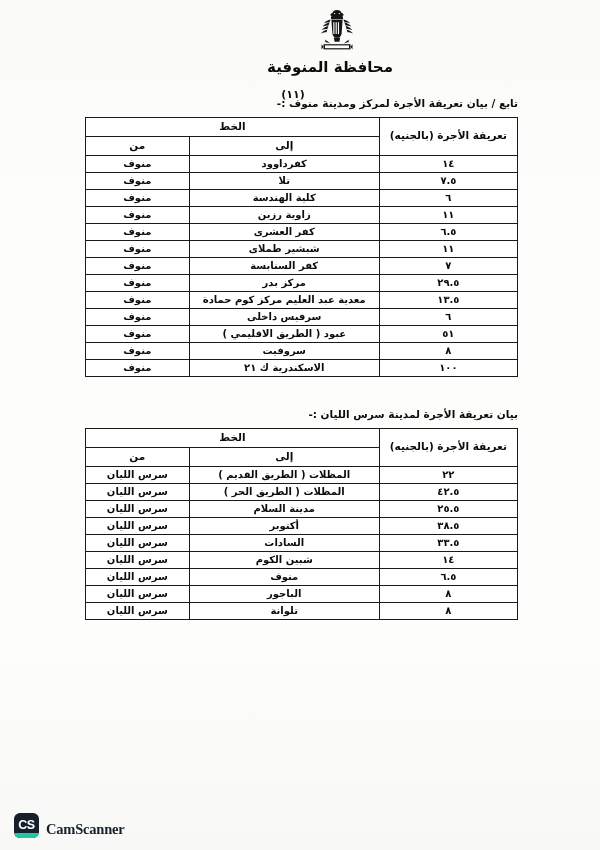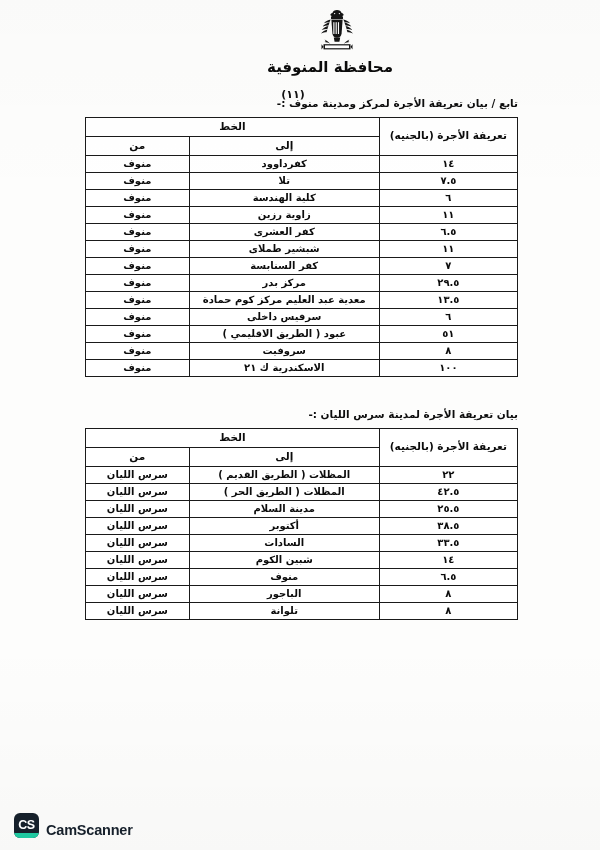--- a/index.html
+++ b/index.html
@@ -113,21 +113,21 @@
     color:#fff;font-size:12.5px;font-weight:bold;
     font-family:"Liberation Sans",sans-serif;
     letter-spacing:-0.5px;
     margin-top:-2px;
   }
   .cs-badge .cs-bar{
     position:absolute;left:0;right:0;bottom:0;height:5px;
     background:#1fc8a0;
   }
   .cs-word{
-    font-family:Liberation Sans, sans-serif;
+    font-family:Liberation Serif, serif;
     font-size:14.5px;font-weight:bold;color:#16202b;
     letter-spacing:-0.2px;
     margin-top:8px;
   }
 </style>
 </head>
 <body>
 
 <div class="page">
 

